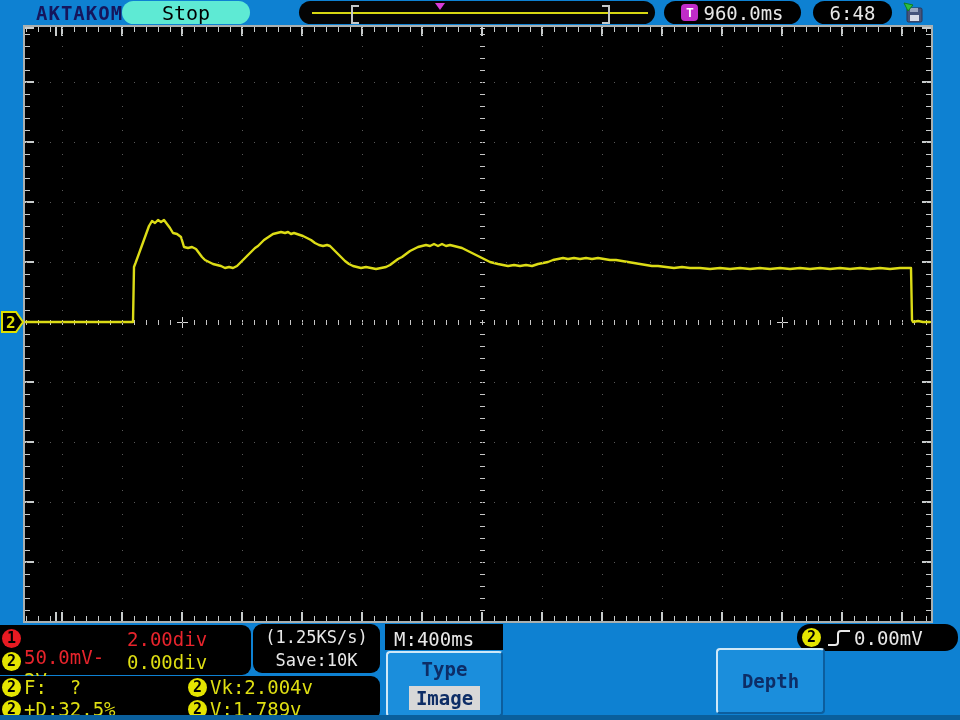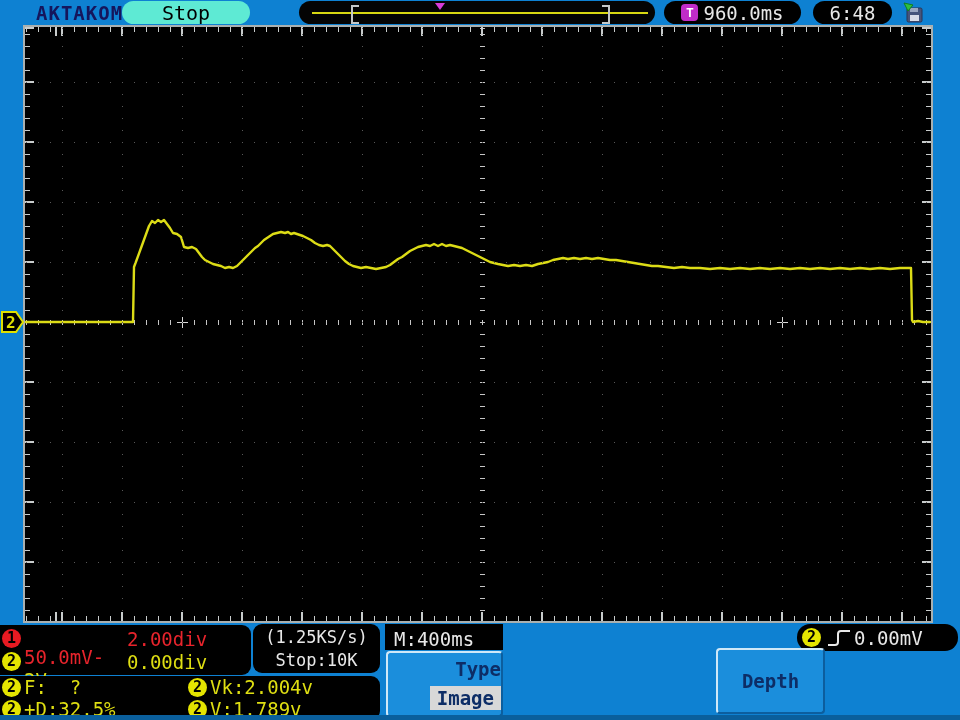--- a/index.html
+++ b/index.html
@@ -82,21 +82,21 @@
   .measbox{left:0;top:676px;width:380px;height:44px;border-radius:0 9px 9px 0;
            display:grid;grid-template-columns:186px 194px;grid-auto-rows:22px;align-items:center;}
   .mcell{display:flex;align-items:center;color:#dede12;font-size:19px;white-space:pre;}
   .trigbox{left:797px;top:624px;width:161px;height:27px;border-radius:13px;display:flex;align-items:center;
            font-size:19px;gap:2px;padding-left:3px;box-sizing:border-box;}
   .softbtn{position:absolute;background:#1b8edc;border-radius:4px;box-sizing:border-box;
            border-top:2px solid #cfe8f8;border-left:2px solid #cfe8f8;
            border-right:2px solid #0c5e9e;border-bottom:2px solid #0c5e9e;
            color:#0d2d66;font-size:19px;display:flex;flex-direction:column;
            align-items:center;justify-content:space-evenly;font-weight:600;}
-  .btn-type{left:386px;top:651px;width:117px;height:66px;align-items:flex-end;}
+  .btn-type{left:386px;top:651px;width:117px;height:66px;}
   .btn-save{left:716px;top:648px;width:109px;height:66px;}
   .selval{background:#d8d8d8;padding:0 7px;line-height:24px;}
 </style>
 </head>
 <body>
 
 <div class="topbar">
   <span class="brand">AKTAKOM</span>
   <div class="pill stop-pill">Stop</div>
   <div class="pill trigpos">
@@ -171,21 +171,21 @@
   </div>
   <div class="chrow ch2c">
     <span class="circ yel">2</span>
     <span class="c1">2V-</span>
     <span>0.00div</span>
   </div>
 </div>
 
 <div class="blackbox acqbox">
   <span>(1.25KS/s)</span>
-  <span>Stop:10K</span>
+  <span>Save:10K</span>
 </div>
 
 <div class="blackbox tbbox">
   <span>M:400ms</span>
 </div>
 
 <div class="blackbox measbox">
   <div class="mcell">
     <span class="circ yel">2</span>
     <span>F:  ?</span>

